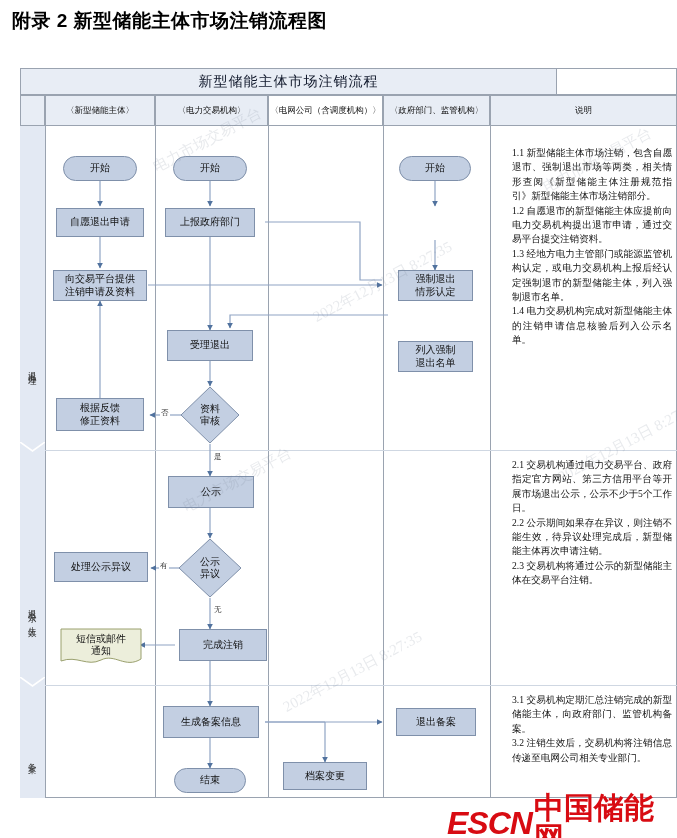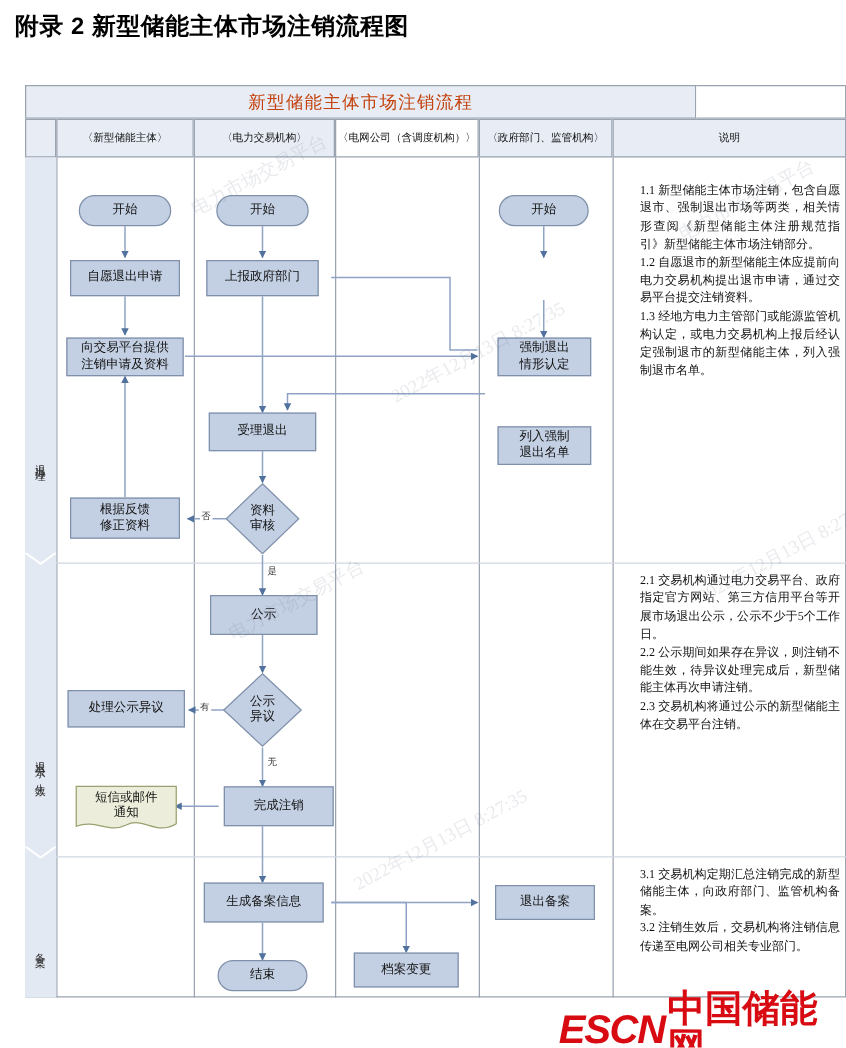--- a/index.html
+++ b/index.html
@@ -23,21 +23,21 @@
   #flow-table{
     position:absolute;left:20px;top:68px;
     width:657px;height:730px;
     box-sizing:border-box;
   }
   .tbl-outer{position:absolute;inset:0;border:1px solid #9aa3b0;box-sizing:border-box;}
   .banner{
     position:absolute;left:0;top:0;width:537px;height:27px;
     background:#e8edf5;border:1px solid #9aa3b0;box-sizing:border-box;
     display:flex;align-items:center;justify-content:center;
-    font-size:14px;color:#c2410c;letter-spacing:1px;
+    font-size:14px;color:#0f172a;letter-spacing:1px;
   }
   .banner-blank{
     position:absolute;left:537px;top:0;width:120px;height:27px;
     background:#ffffff;border:1px solid #9aa3b0;border-left:none;box-sizing:border-box;
   }
   .hdr-row{position:absolute;left:0;top:27px;width:657px;height:31px;}
   .hdr-cell{
     position:absolute;top:0;height:31px;
     background:#e8edf5;border:1px solid #9aa3b0;box-sizing:border-box;
     display:flex;align-items:center;justify-content:center;
@@ -278,20 +278,21 @@
   <div class="node" style="left:378px;top:202px;width:75px;height:31px;white-space:pre-line;">强制退出
 情形认定</div>
   <div class="node" style="left:378px;top:273px;width:75px;height:31px;white-space:pre-line;">列入强制
 退出名单</div>
   <div class="node" style="left:376px;top:640px;width:80px;height:28px;">退出备案</div>
 
   <div class="note" style="top:78px;">
     <p>1.1 新型储能主体市场注销，包含自愿退市、强制退出市场等两类，相关情形查阅《新型储能主体注册规范指引》新型储能主体市场注销部分。</p>
     <p>1.2 自愿退市的新型储能主体应提前向电力交易机构提出退市申请，通过交易平台提交注销资料。</p>
     <p>1.3 经地方电力主管部门或能源监管机构认定，或电力交易机构上报后经认定强制退市的新型储能主体，列入强制退市名单。</p>
+    <p>1.4 电力交易机构完成对新型储能主体的注销申请信息核验后列入公示名单。</p>
   </div>
   <div class="note" style="top:390px;">
     <p>2.1 交易机构通过电力交易平台、政府指定官方网站、第三方信用平台等开展市场退出公示，公示不少于5个工作日。</p>
     <p>2.2 公示期间如果存在异议，则注销不能生效，待异议处理完成后，新型储能主体再次申请注销。</p>
     <p>2.3 交易机构将通过公示的新型储能主体在交易平台注销。</p>
   </div>
   <div class="note" style="top:625px;">
     <p>3.1 交易机构定期汇总注销完成的新型储能主体，向政府部门、监管机构备案。</p>
     <p>3.2 注销生效后，交易机构将注销信息传递至电网公司相关专业部门。</p>
   </div>

